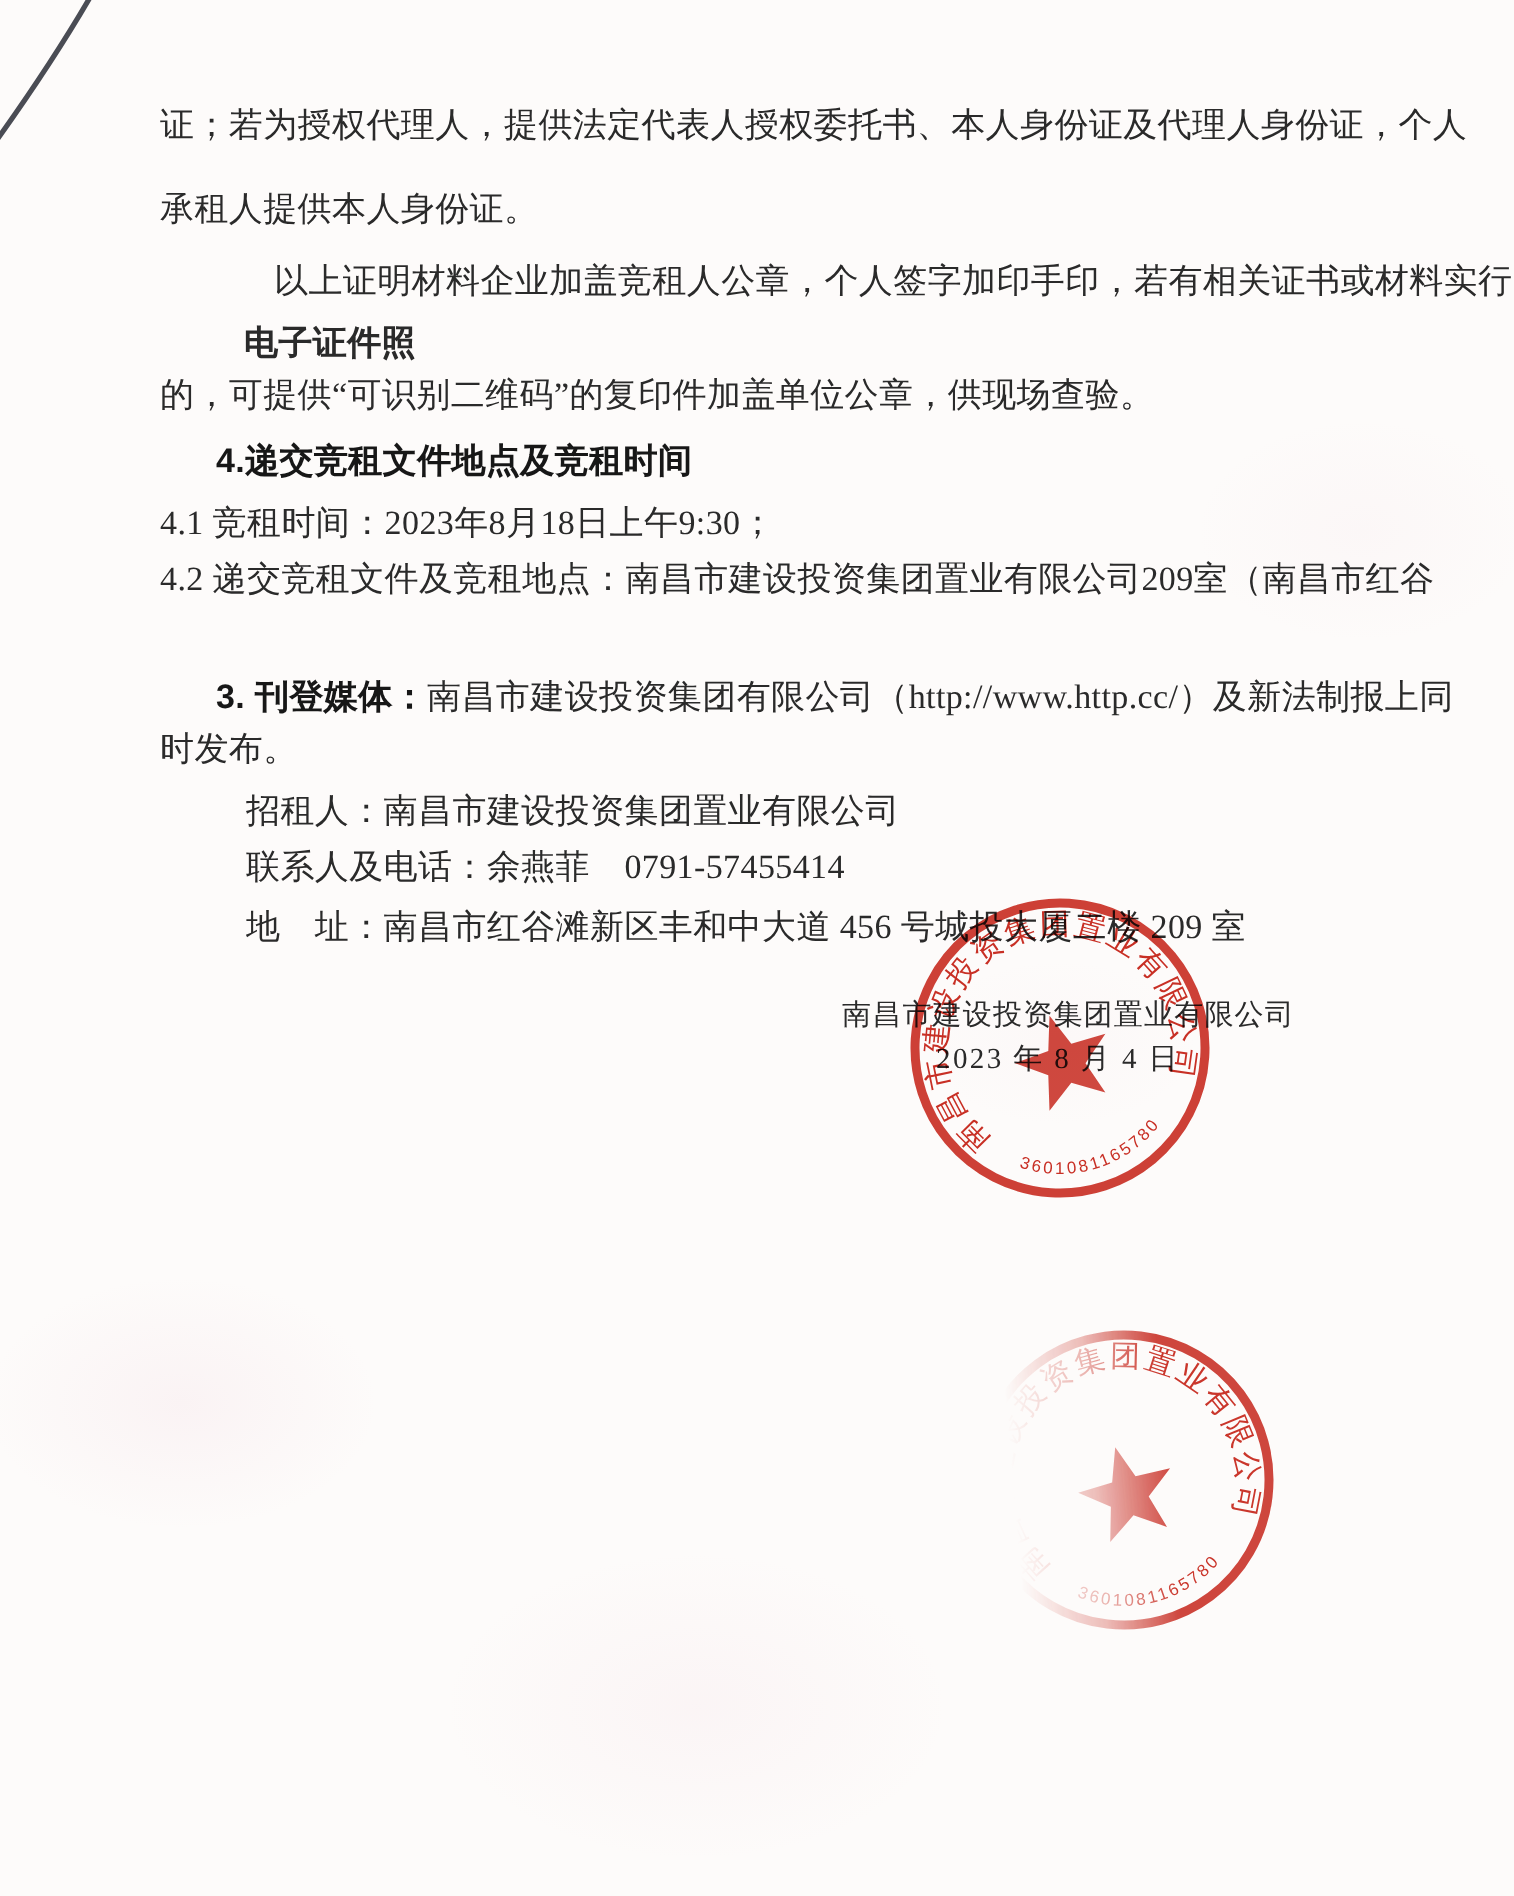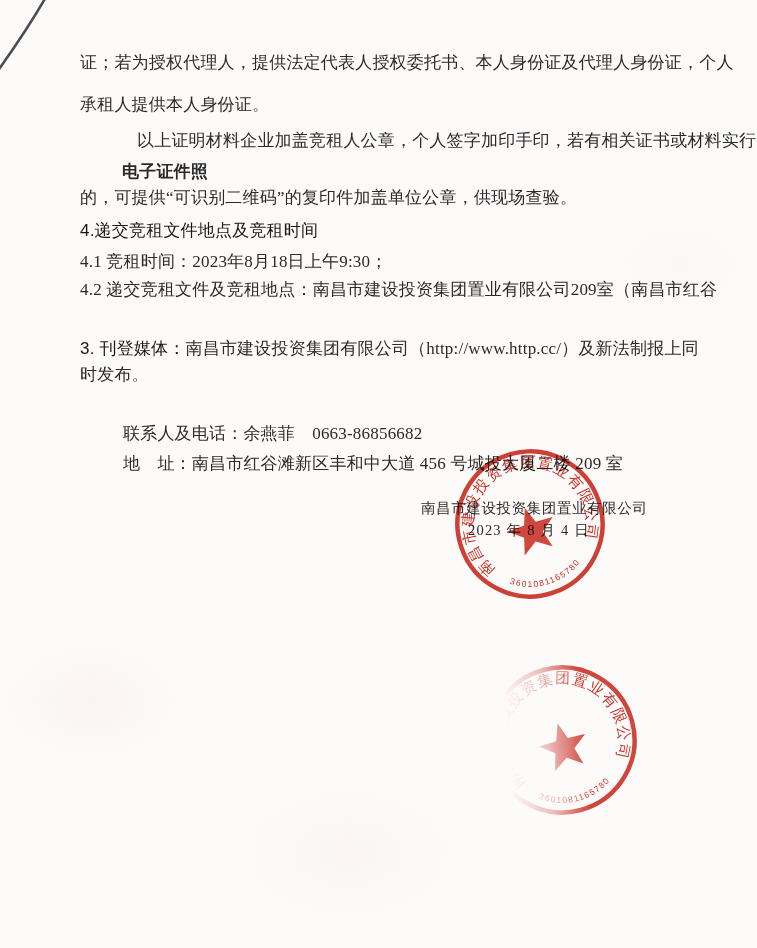--- a/index.html
+++ b/index.html
@@ -13,21 +13,21 @@
       radial-gradient(ellipse 100px 60px at 70% 55%, rgba(226,172,192,.04), transparent 70%);
     overflow:hidden;position:relative;
     font-family:"Liberation Serif","DejaVu Serif",serif;
   }
   .page{position:absolute;inset:0;}
   .ln{
     position:absolute;left:80px;
     font:17px/22px "Liberation Serif","DejaVu Serif",serif;
     color:#2a2a2a;white-space:nowrap;letter-spacing:.2px;
   }
-  .hd{font-family:"Liberation Sans","DejaVu Sans",sans-serif;font-weight:400;color:#171717;}
+  .hd{font-family:"Liberation Sans","DejaVu Sans",sans-serif;font-weight:700;color:#171717;margin-left:28px;}
   .ind2{left:137px;}
   .ind1{left:122px;font-weight:bold;}
   .contact{left:123px;}
   .sig{
     position:absolute;color:#2a2a2a;white-space:nowrap;
     font:14.5px/19px "Liberation Serif","DejaVu Serif",serif;letter-spacing:.6px;
   }
   .corner-mark{position:absolute;left:0;top:0;}
   .stamp{position:absolute;width:160px;height:160px;mix-blend-mode:multiply;}
   .stamp-1{left:450px;top:444px;transform:rotate(-18deg);opacity:.96;}
@@ -54,21 +54,22 @@
   <div class="ln" style="top:187px">的，可提供“可识别二维码”的复印件加盖单位公章，供现场查验。</div>
   <div class="ln hd" style="top:220px">4.递交竞租文件地点及竞租时间</div>
   <div class="ln" style="top:251px">4.1 竞租时间：2023年8月18日上午9:30；</div>
   <div class="ln" style="top:279px">4.2 递交竞租文件及竞租地点：南昌市建设投资集团置业有限公司209室（南昌市红谷</div>
 
   <div class="ln" style="top:338px">
     <span class="hd">3. 刊登媒体：</span><span>南昌市建设投资集团有限公司（http://www.http.cc/）及新法制报上同</span>
   </div>
   <div class="ln" style="top:364px">时发布。</div>
 
-  <div class="ln contact" style="top:423px">联系人及电话：余燕菲　0663-86856682</div>
+  <div class="ln contact" style="top:395px">招租人：南昌市建设投资集团置业有限公司</div>
+  <div class="ln contact" style="top:423px">联系人及电话：余燕菲　0791-57455414</div>
   <div class="ln contact" style="top:453px">地　址：南昌市红谷滩新区丰和中大道 456 号城投大厦二楼 209 室</div>
 
   <div class="sig" style="left:421px;top:499px">南昌市建设投资集团置业有限公司</div>
   <div class="sig" style="left:468px;top:521px;letter-spacing:1.2px">2023 年 8 月 4 日</div>
 
   <svg class="stamp stamp-1" viewBox="-80 -80 160 160">
     <circle cx="0" cy="0" r="72.5" fill="none" stroke="#c8271c" stroke-width="4.5" opacity="0.92"></circle>
     <path id="arcCompany1" d="M -46.7 32.7 A 57 57 0 1 1 46.7 32.7" fill="none"></path>
     <text class="seal-text" font-size="15" letter-spacing="1.5" fill="#c8271c">
       <textPath href="#arcCompany1">南昌市建设投资集团置业有限公司</textPath>

